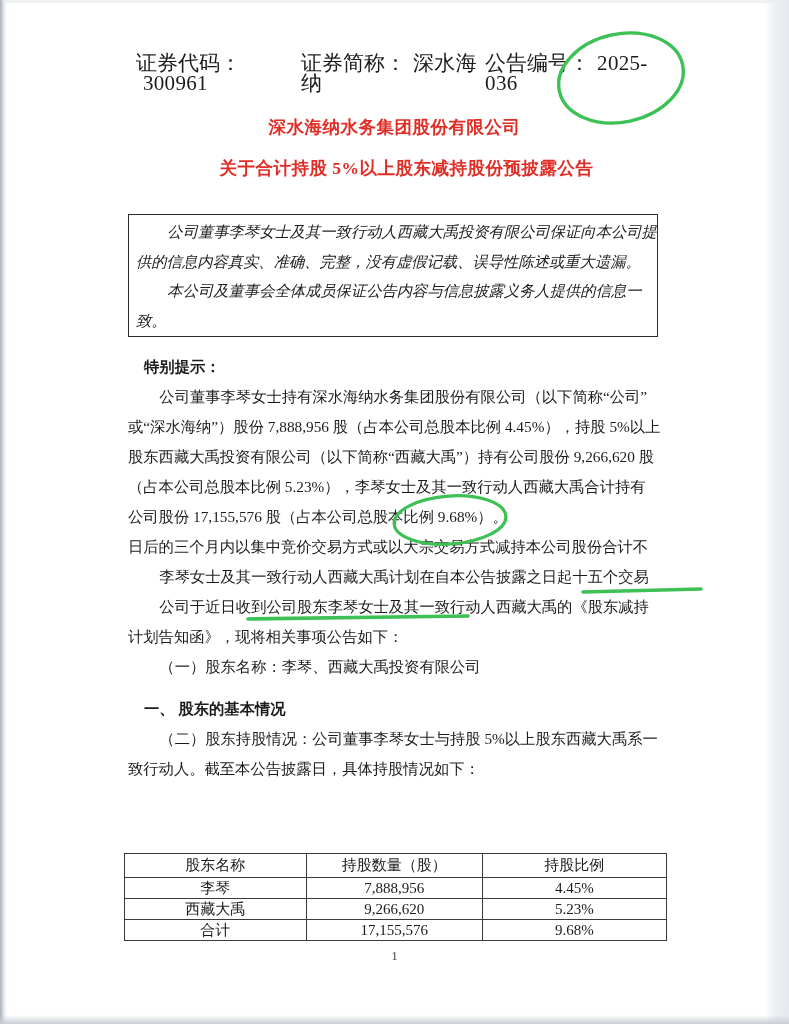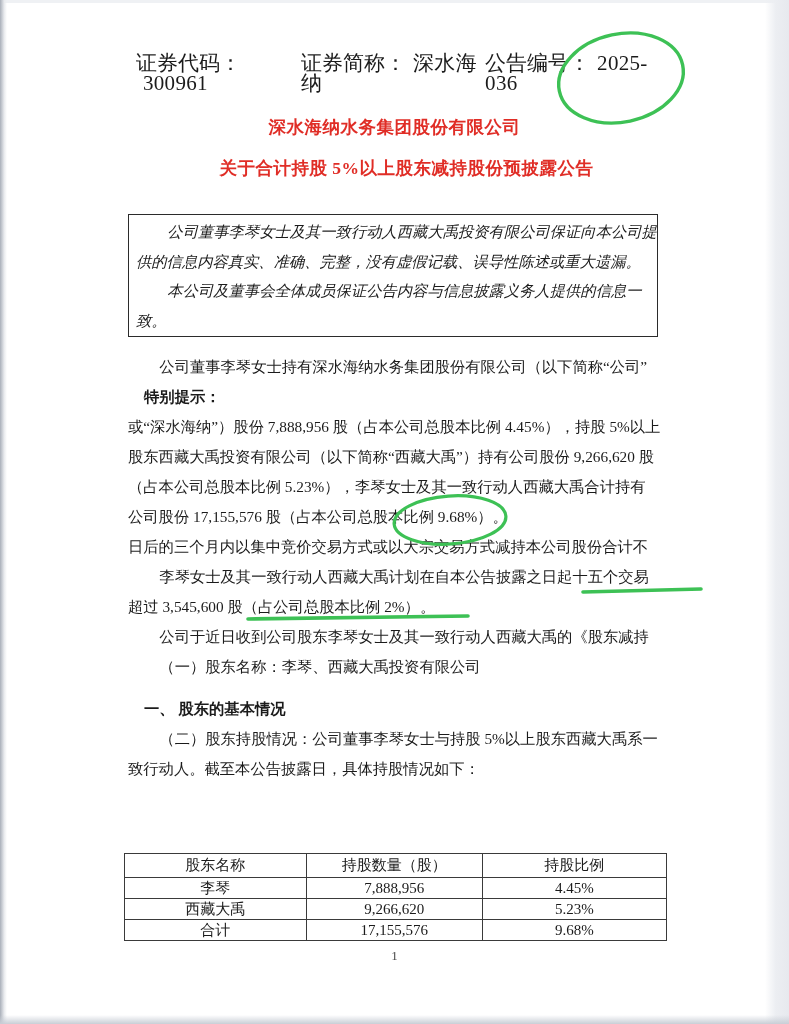--- a/index.html
+++ b/index.html
@@ -72,30 +72,30 @@
   <div class="doc-title t2">关于合计持股 5%以上股东减持股份预披露公告</div>
 
   <div class="statement-box">
     <div class="ln ind">公司董事李琴女士及其一致行动人西藏大禹投资有限公司保证向本公司提</div>
     <div class="ln">供的信息内容真实、准确、完整，没有虚假记载、误导性陈述或重大遗漏。</div>
     <div class="ln ind">本公司及董事会全体成员保证公告内容与信息披露义务人提供的信息一</div>
     <div class="ln">致。</div>
   </div>
 
   <div class="body-block">
+    <div class="ln ind1 bold">特别提示：</div>
     <div class="ln ind">公司董事李琴女士持有深水海纳水务集团股份有限公司（以下简称“公司”</div>
-    <div class="ln ind1 bold">特别提示：</div>
     <div class="ln">或“深水海纳”）股份 7,888,956 股（占本公司总股本比例 4.45%），持股 5%以上</div>
     <div class="ln">股东西藏大禹投资有限公司（以下简称“西藏大禹”）持有公司股份 9,266,620 股</div>
     <div class="ln">（占本公司总股本比例 5.23%），李琴女士及其一致行动人西藏大禹合计持有</div>
     <div class="ln">公司股份 17,155,576 股（占本公司总股本比例 9.68%）。</div>
     <div class="ln">日后的三个月内以集中竞价交易方式或以大宗交易方式减持本公司股份合计不</div>
     <div class="ln ind">李琴女士及其一致行动人西藏大禹计划在自本公告披露之日起十五个交易</div>
-    <div class="ln">超过 3,545,600 股（占公司总股本比例 2%）。</div>
     <div class="ln ind">公司于近日收到公司股东李琴女士及其一致行动人西藏大禹的《股东减持</div>
+    <div class="ln">计划告知函》，现将相关事项公告如下：</div>
     <div class="ln ind">（一）股东名称：李琴、西藏大禹投资有限公司</div>
     <div class="ln ind1 bold sec-gap">一、 股东的基本情况</div>
     <div class="ln ind">（二）股东持股情况：公司董事李琴女士与持股 5%以上股东西藏大禹系一</div>
     <div class="ln">致行动人。截至本公告披露日，具体持股情况如下：</div>
   </div>
 
   <table class="hold-table">
     <colgroup>
         <col class="col1">
         <col class="col2">

